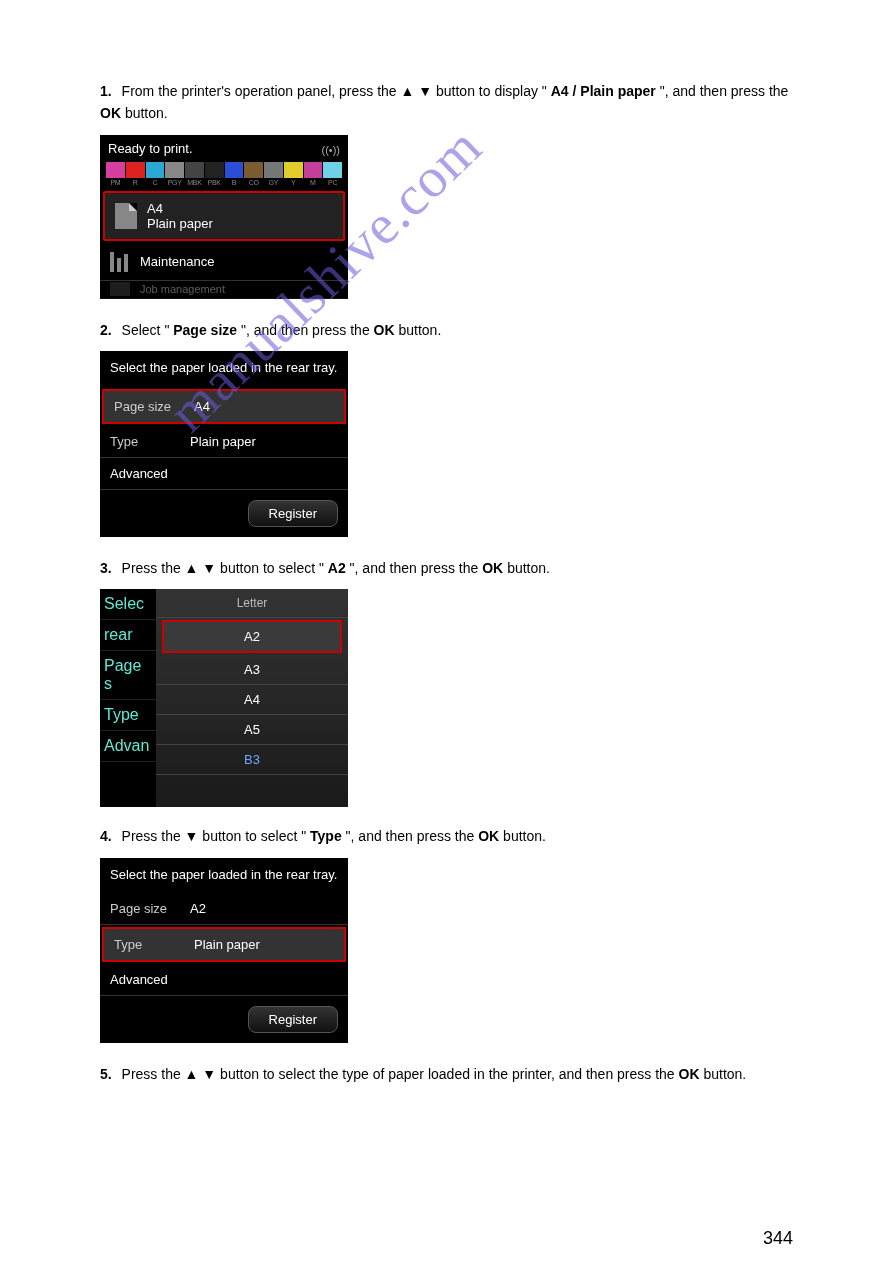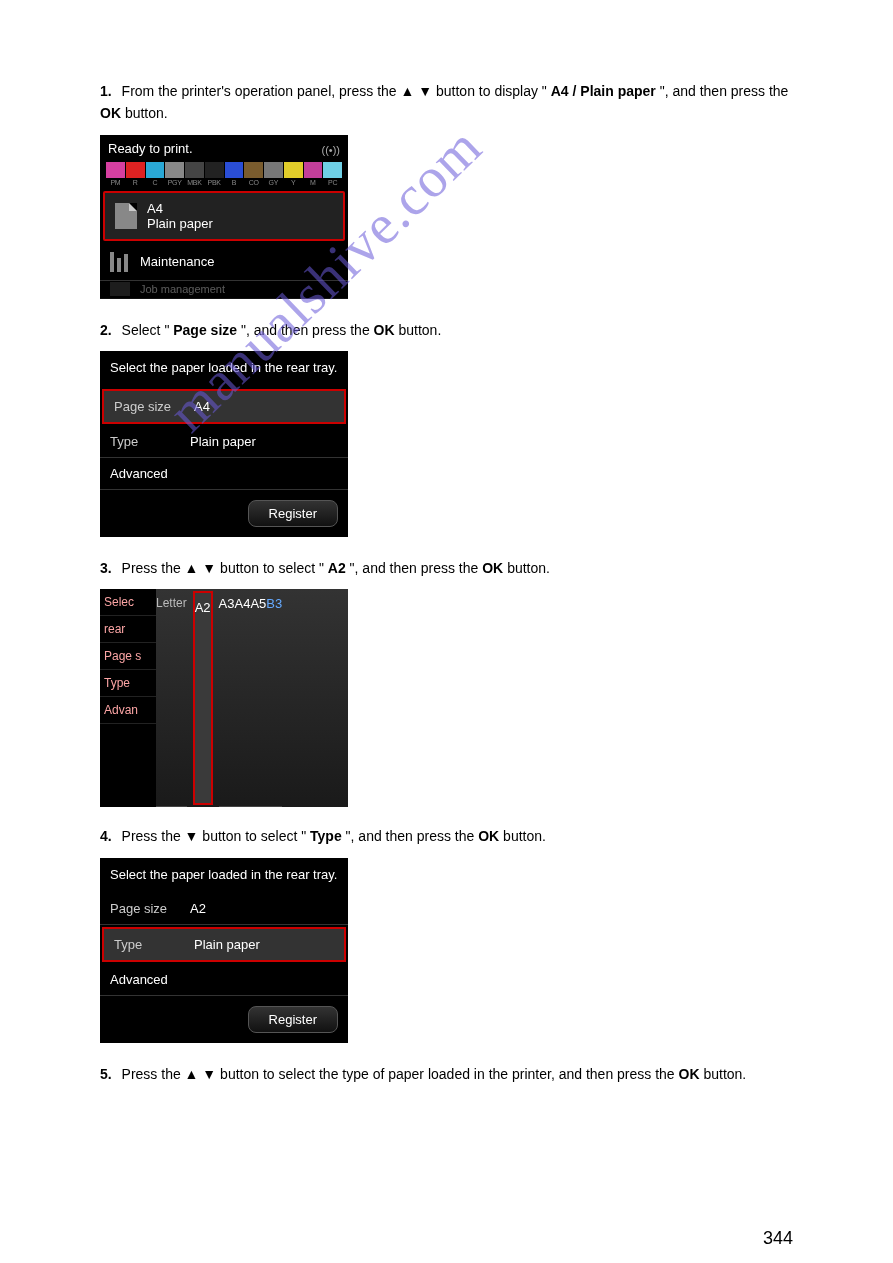--- a/index.html
+++ b/index.html
@@ -99,26 +99,26 @@
   .adv-row { padding:8px 10px; border-bottom:1px solid #333; }
   .btn-bar { display:flex; justify-content:flex-end; padding:10px; }
   .reg-btn {
     background:linear-gradient(#333,#111); color:#fff; border:1px solid #555;
     padding:5px 20px; font-size:13px; border-radius:8px;
   }
   
   .sc-picker { position:relative; height:218px; }
   .picker-bg {
     position:absolute; left:0; top:0; bottom:0; width:56px; background:#000;
-    display:flex; flex-direction:column; font-size:12px; color:#fca5a5;
+    display:flex; flex-direction:column; font-size:16px; color:#5eead4;
   }
   .picker-bg div { padding:6px 4px; border-bottom:1px solid #222; }
   .picker-list {
     position:absolute; left:56px; right:0; top:0; bottom:0; background:linear-gradient(#333,#1a1a1a);
-    display:flex; flex-direction:row; text-align:center;
+    display:flex; flex-direction:column; text-align:center;
   }
   .picker-item { padding:7px 0; border-bottom:1px solid #444; color:#fff; }
   .picker-item.cutoff-top { color:#bbb; font-size:12px; }
   .picker-item.highlight {
     border:2px solid #c00; background:#3a3a3a; margin:2px 6px;
   }
   .picker-item.last { color:#6af; }
   .step4 { margin-top:4px; }
   
   .watermark {

